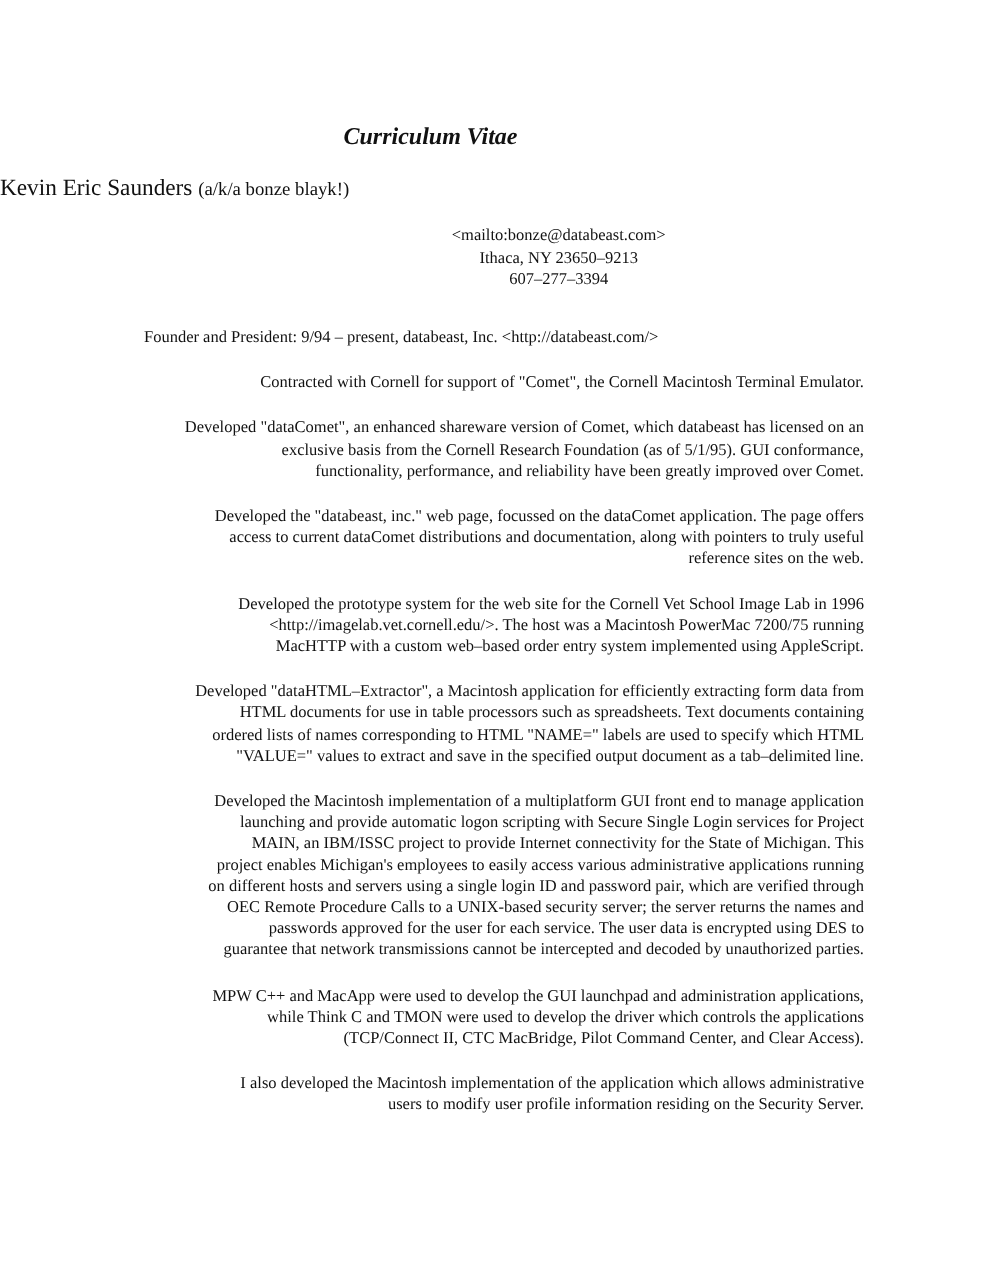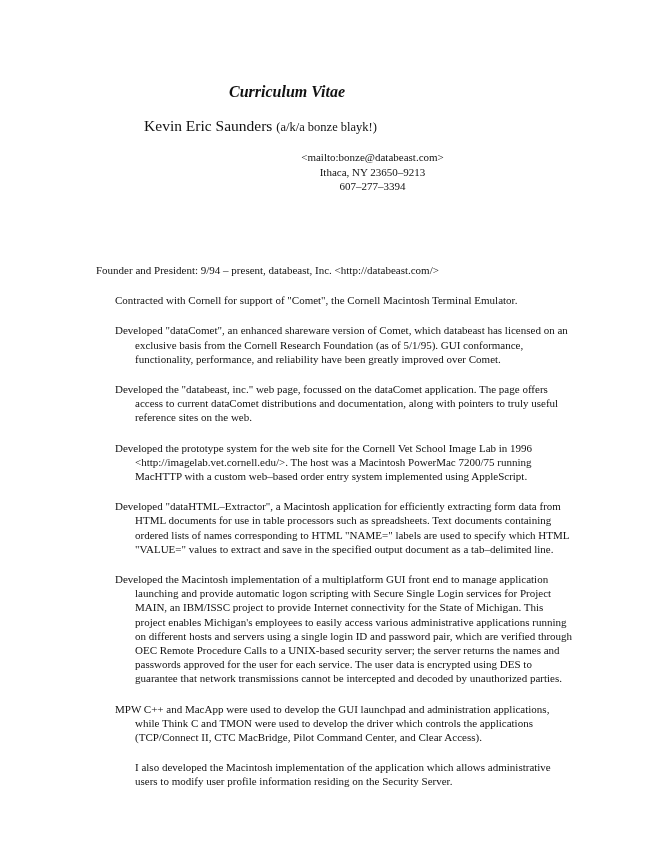--- a/index.html
+++ b/index.html
@@ -1,28 +1,28 @@
 <!DOCTYPE html>
 <html><head>
 <meta charset="utf-8">
 <style>
   html, body { margin: 0; padding: 0; background: #ffffff; }
   body { width: 657px; height: 850px; position: relative; overflow: hidden;
          font-family: "Liberation Serif", "DejaVu Serif", serif; color: #111; }
   .title { position: absolute; left: 0; width: 574px; top: 83px; text-align: center;
            font-size: 16px; font-weight: bold; font-style: italic; }
-  .name { position: absolute; left: 0; width: 521px; top: 117px; text-align: center;
+  .name { position: absolute; left: 0; width: 521px; top: 117px; text-align: left;
           font-size: 15.5px; }
   .name .aka { font-size: 12.5px; }
   .contact { position: absolute; left: 0; width: 657px; top: 150px; text-align: center;
              font-size: 11px; line-height: 14.5px; margin-left: 44px; }
   .contact div { margin: 0; }
-  .body { position: absolute; left: 96px; top: 218px; width: 480px; font-size: 11px; line-height: 14.2px; margin-top: 45px; }
+  .body { position: absolute; left: 96px; top: 218px; width: 480px; font-size: 11px; line-height: 14.2px; }
   .section-head { margin: 0 0 16px 0; white-space: nowrap; }
-  .item { margin: 0 0 16px 19px; padding-left: 20px; text-indent: -20px; }
+  .item { margin: 0 0 16px 19px; padding-left: 20px; text-indent: -20px; text-align: right; }
   .item.plain { margin-left: 39px; padding-left: 0; text-indent: 0; }
   .section { margin-bottom: 0; }
 </style>
 </head>
 <body>
 
 <div class="title">Curriculum Vitae</div>
 <div class="name">
   <span>Kevin Eric Saunders</span>
   <span class="aka">(a/k/a bonze blayk!)</span>

